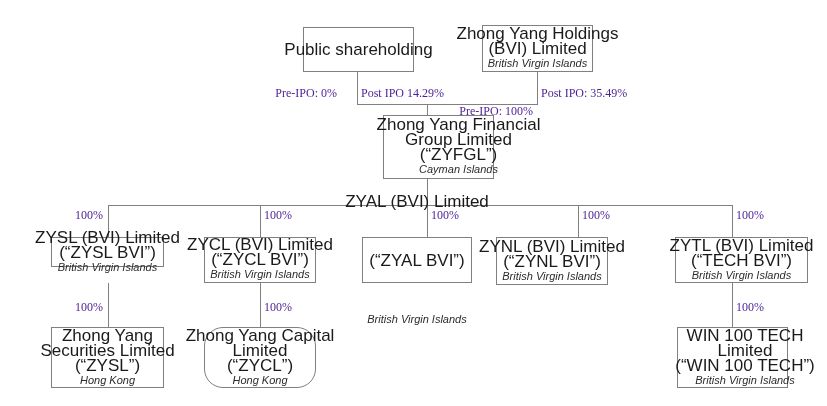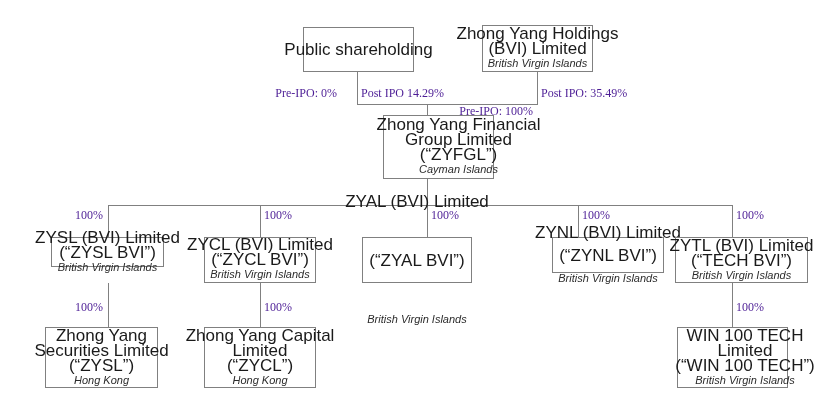--- a/index.html
+++ b/index.html
@@ -117,48 +117,48 @@
     <div class="t">(“ZYCL BVI”)</div>
     <div class="j">British Virgin Islands</div>
   </div>
 
   <div class="node" style="left:362px; top:237px; width:110px; height:46px;gap:44px;">
     <div class="t">ZYAL (BVI) Limited</div>
     <div class="t">(“ZYAL BVI”)</div>
     <div class="j">British Virgin Islands</div>
   </div>
 
-  <div class="node" style="left:552px; top:237px; width:112px; height:36px;gap:8px;">
+  <div class="node" style="left:496px; top:237px; width:112px; height:48px;">
     <div class="t">ZYNL (BVI) Limited</div>
     <div class="t">(“ZYNL BVI”)</div>
     <div class="j">British Virgin Islands</div>
   </div>
 
   <div class="node" style="left:675px; top:237px; width:133px; height:46px;">
     <div class="t">ZYTL (BVI) Limited</div>
     <div class="t">(“TECH BVI”)</div>
     <div class="j">British Virgin Islands</div>
   </div>
 
   <div class="vline" style="left:108px; top:283px; height:44px;"></div>
   <div class="vline" style="left:260px; top:283px; height:44px;"></div>
   <div class="vline" style="left:732px; top:283px; height:44px;"></div>
 
   <div class="pct" style="right:724px; top:300px;">100%</div>
   <div class="pct" style="left:264px; top:300px;">100%</div>
   <div class="pct" style="left:736px; top:300px;">100%</div>
 
-  <div class="node" style="left:45px; top:327px; width:113px; height:61px;">
+  <div class="node" style="left:51px; top:327px; width:113px; height:61px;">
     <div class="t">Zhong Yang</div>
     <div class="t">Securities Limited</div>
     <div class="t">(“ZYSL”)</div>
     <div class="j">Hong Kong</div>
   </div>
 
-  <div class="node" style="left:204px; top:327px; width:112px; height:61px;">
+  <div class="node" style="left:204px; top:327px; width:112px; height:61px;border-radius:19px;">
     <div class="t">Zhong Yang Capital</div>
     <div class="t">Limited</div>
     <div class="t">(“ZYCL”)</div>
     <div class="j">Hong Kong</div>
   </div>
 
   <div class="node" style="left:677px; top:327px; width:111px; height:61px;padding-left:25px;">
     <div class="t">WIN 100 TECH</div>
     <div class="t">Limited</div>
     <div class="t">(“WIN 100 TECH”)</div>

